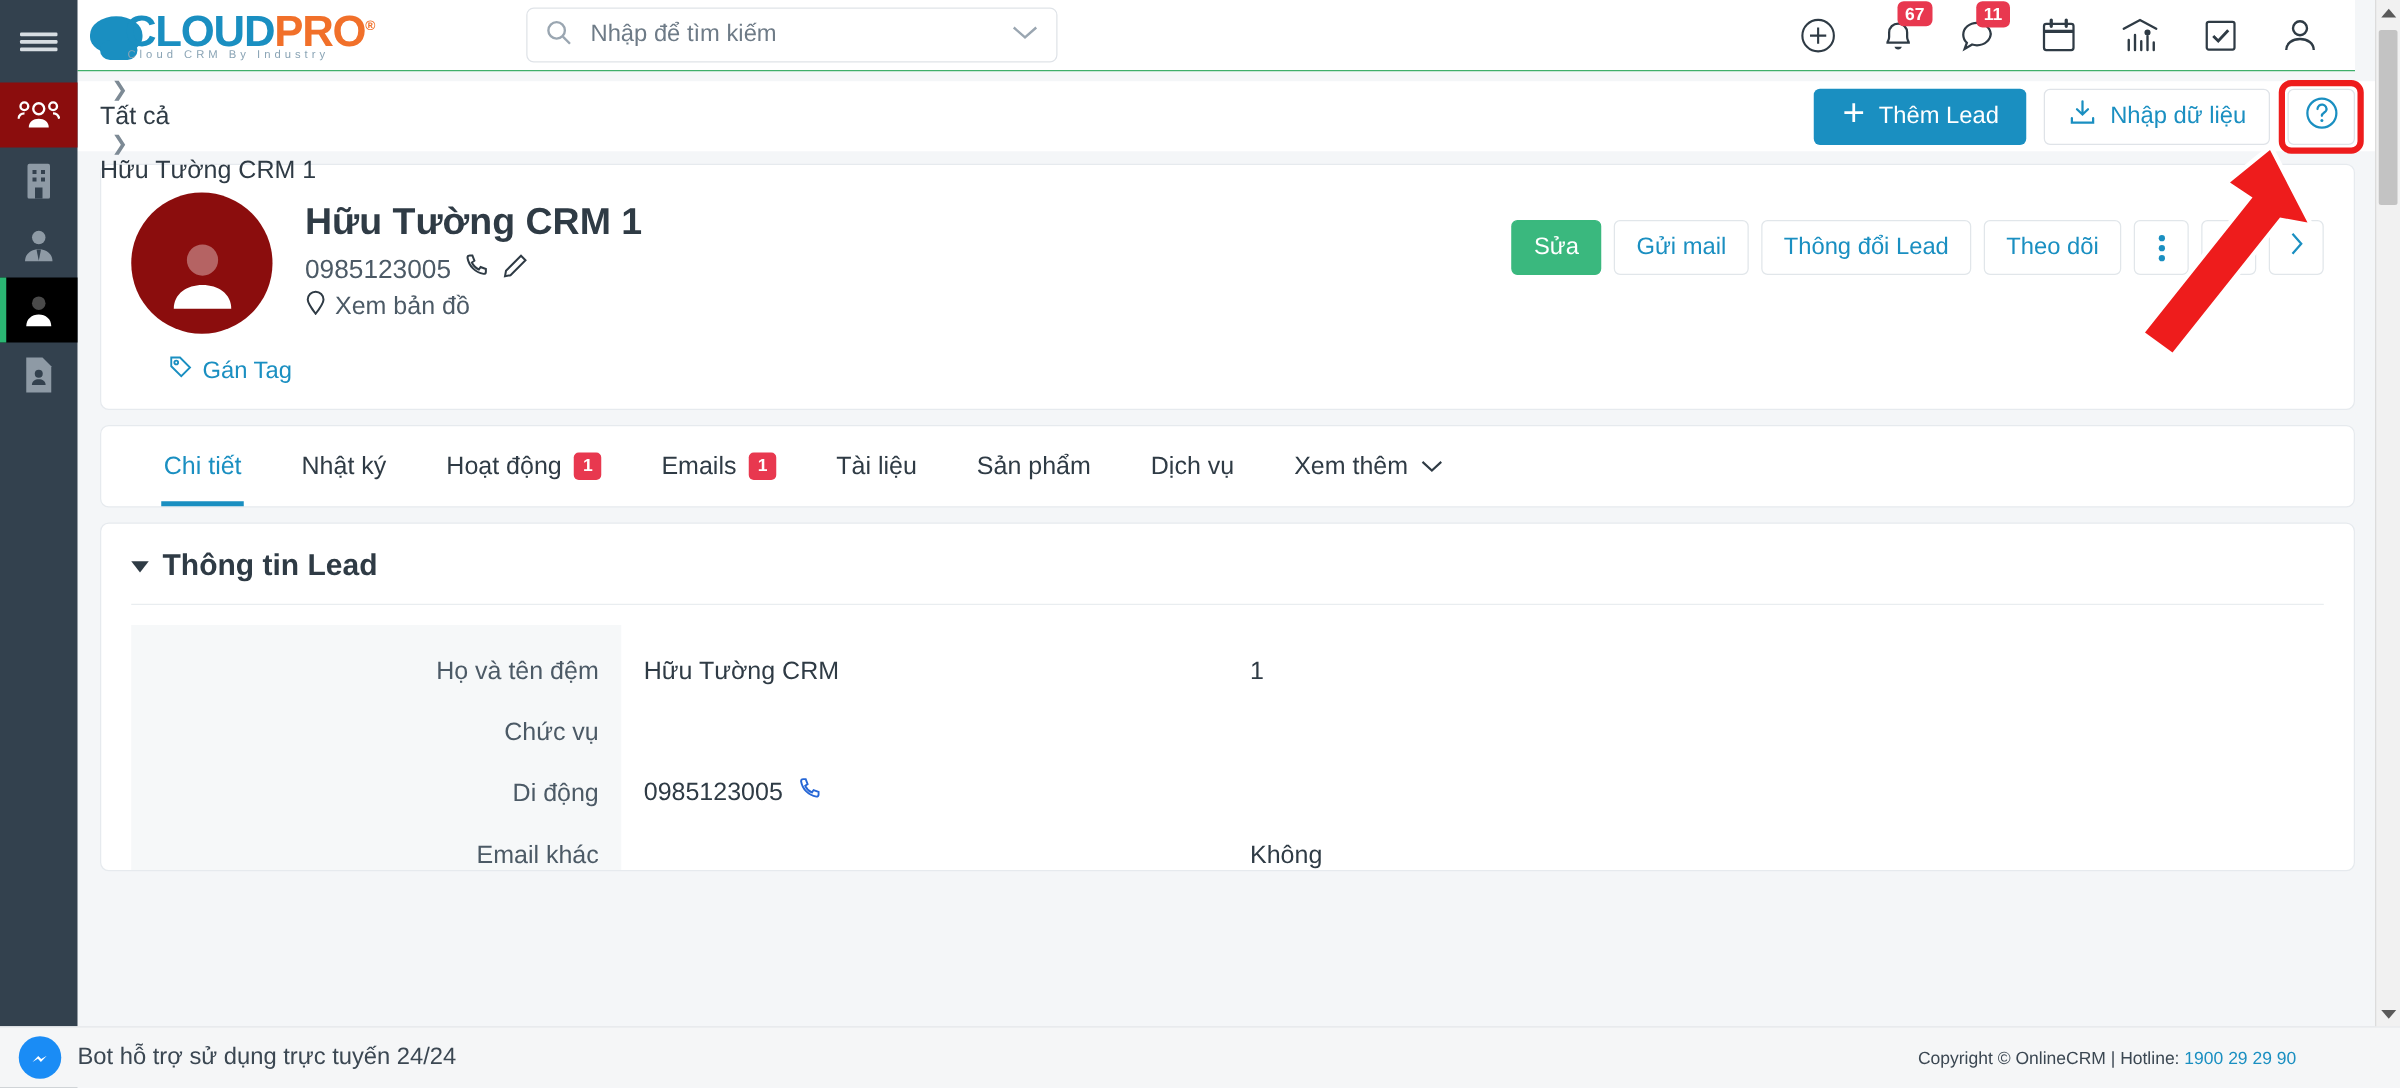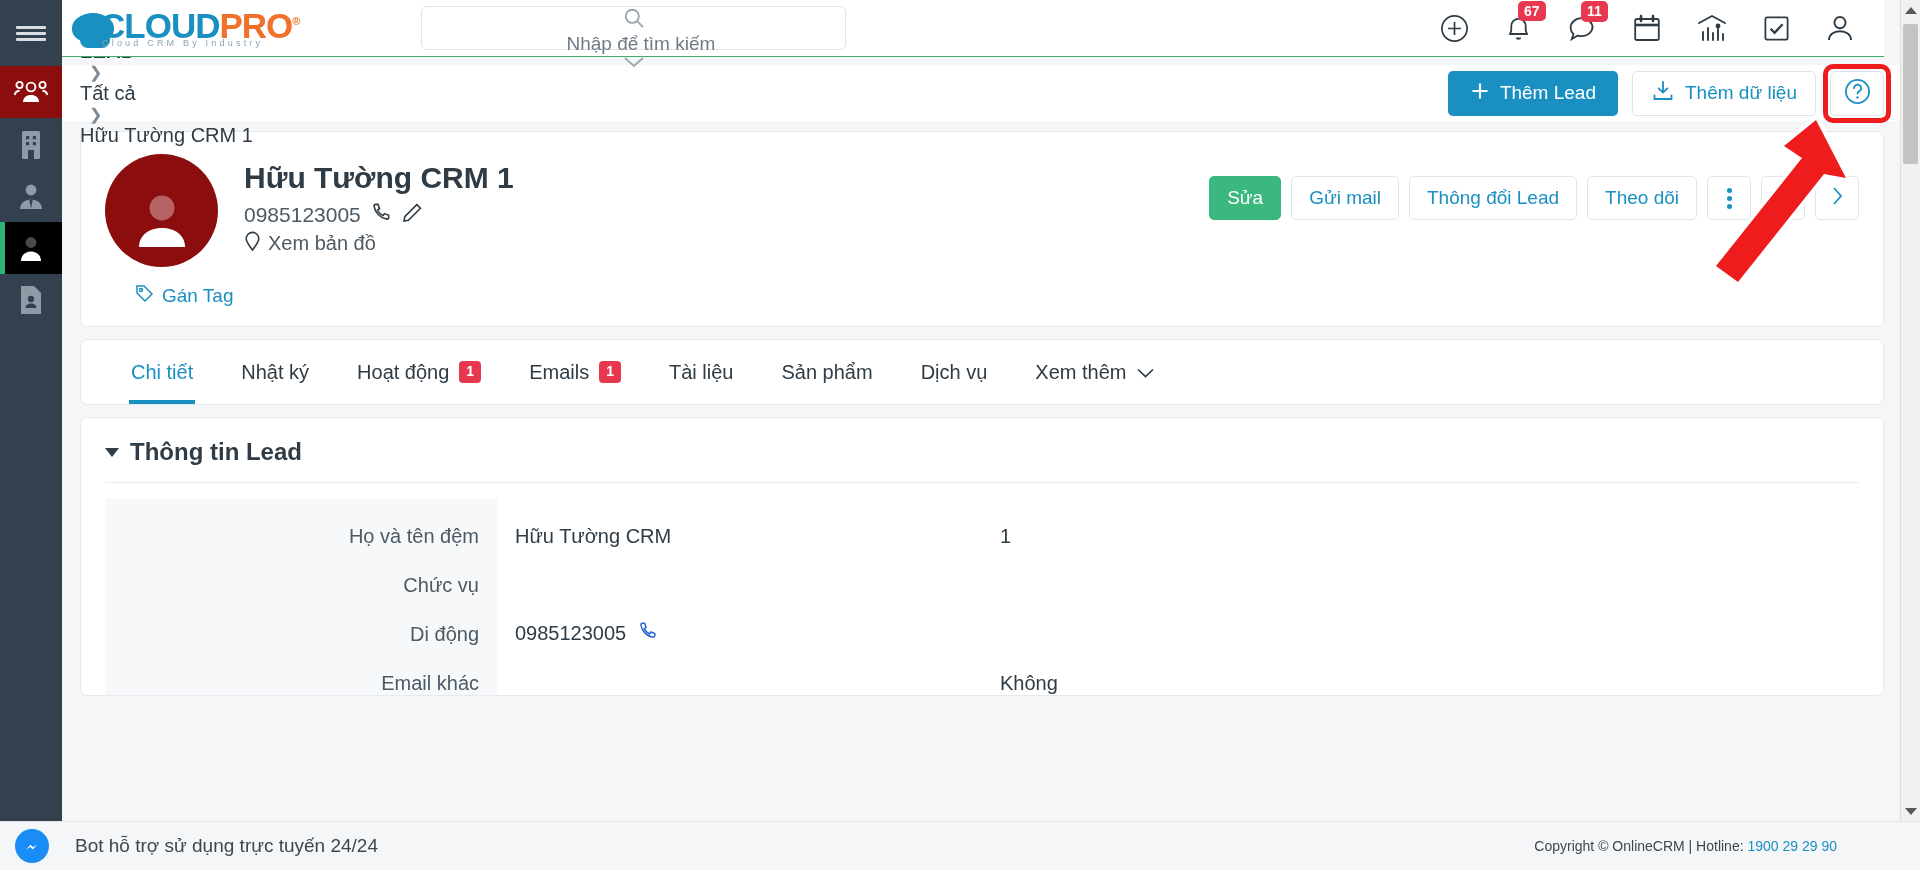--- a/index.html
+++ b/index.html
@@ -50,21 +50,21 @@
   .logo-main { font-size: 35px; font-weight: 700; letter-spacing: -1px; line-height: 1; }
   .logo-main .c1 { color: #1a8fc1; }
   .logo-main .c2 { color: #f1702a; }
   .logo-reg { font-size: 11px; color: #f1702a; vertical-align: super; }
   .logo-sub {
     font-size: 9px; color: #8aa4b5; letter-spacing: 3.2px; margin-top: -5px; margin-left: 2px;
   }
   .searchbox {
     width: 425px; height: 44px; margin-left: 122px;
     border: 1px solid #dfe3e8; border-radius: 6px; background: #fff;
-    display: flex; align-items: center; padding: 0 14px; cursor: text; flex-direction: column;
+    display: flex; align-items: center; padding: 0 14px; cursor: text;
   }
   .searchbox .ph { color: #6e7b87; font-size: 19px; margin-left: 14px; flex: 1; }
   .topicons { margin-left: auto; display: flex; align-items: center; gap: 36px; padding-right: 30px; }
   .ticon { position: relative; cursor: pointer; display: flex; align-items: center; }
   .badge {
     position: absolute; top: -13px; left: 13px; background: #e8384f; color: #fff;
     font-size: 14px; font-weight: 600; border-radius: 5px; padding: 1px 6px; line-height: 1.35;
   }
 
   
@@ -168,21 +168,21 @@
     width: 100%; text-align: right; padding-right: 18px; font-size: 20px; color: #4c5a66;
   }
   .fval { font-size: 20px; color: #2f3b45; padding-left: 18px; display: flex; align-items: center; gap: 12px; }
 
   
   .footer {
     position: absolute; left: 0; right: 0; bottom: 0; height: 49px;
     background: #f5f6f7; border-top: 1px solid #e3e6e9;
     display: flex; align-items: center; z-index: 40;
   }
-  .chat { display: flex; align-items: center; gap: 26px; margin-left: 15px; cursor: pointer; }
+  .chat { display: flex; align-items: center; gap: 13px; margin-left: 15px; cursor: pointer; }
   .msgr {
     width: 34px; height: 34px; border-radius: 50%; background: #1a8cf5;
     display: flex; align-items: center; justify-content: center; flex: none;
   }
   .chat-txt { font-size: 19px; color: #3b4752; }
   .copy { margin-left: auto; margin-right: 83px; font-size: 14px; color: #3b4752; }
   .copy .hot { color: #1a8fc1; }
 
   
   .scroll {
@@ -377,21 +377,21 @@
         <span>Thêm Lead</span>
       </button>
 
       <button class="btn-outline">
         <span>
           <svg width="24" height="22" viewBox="0 0 24 22" fill="none" stroke="#1a8fc1" stroke-width="1.8" stroke-linecap="round">
             <path d="M12 2v10M7.6 8.4L12 12.6l4.4-4.2"></path>
               <path d="M3.5 15.5v3.5h17v-3.5"></path>
           </svg>
         </span>
-        <span>Thêm dữ liệu</span>
+        <span>Nhập dữ liệu</span>
       </button>
 
       <div class="help-wrap">
         <div class="btn-help">
           <span>
             <svg width="27" height="27" viewBox="0 0 27 27" fill="none" stroke="#1a8fc1" stroke-width="1.8">
               <circle cx="13.5" cy="13.5" r="11.6"></circle>
               <path d="M10 10.2a3.6 3.6 0 117 1.2c-.5 1.6-3.5 2-3.5 4.2" stroke-linecap="round"></path>
               <circle cx="13.5" cy="19.4" r="1.2" fill="#1a8fc1" stroke="none"></circle>
             </svg>

